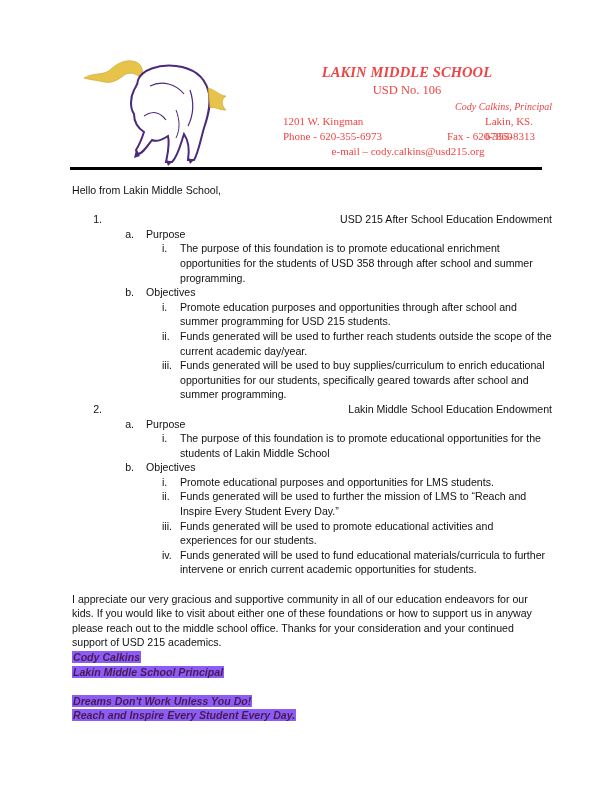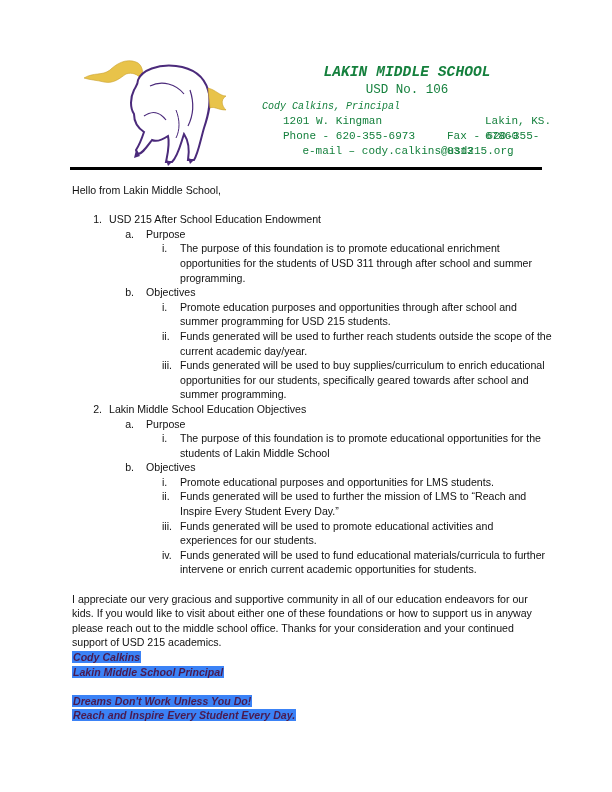--- a/index.html
+++ b/index.html
@@ -1,47 +1,47 @@
 <!DOCTYPE html>
 <html><head>
   <meta charset="utf-8">
   <style>
     html, body { margin: 0; padding: 0; background: #ffffff; }
     body { width: 612px; height: 792px; position: relative; overflow: hidden; color: #111; }
     .page { position: absolute; left: 0; top: 0; width: 612px; height: 792px; background: #fff; }
 
     
     .logo { position: absolute; left: 80px; top: 50px; width: 150px; height: 118px; }
-    .lh { position: absolute; left: 262px; top: 62px; width: 290px; font-family: Liberation Mono, monospace; color: #15803d; }
+    .lh { position: absolute; left: 262px; top: 62px; width: 290px; font-family: Liberation Serif, serif; color: #ef4444; }
     .lh-title { text-align: center; font-size: 14.5px; font-style: italic; font-weight: bold; letter-spacing: 0.1px; height: 20px; line-height: 20px; }
     .lh-usd { text-align: center; font-size: 12.5px; height: 17px; line-height: 17px; }
-    .lh-principal { text-align: left; font-size: 10px; font-style: italic; height: 15px; line-height: 15px; }
+    .lh-principal { text-align: right; font-size: 10px; font-style: italic; height: 15px; line-height: 15px; }
     .lh-row { font-size: 11px; height: 15px; line-height: 15px; position: relative; }
     .lh-row .l { position: absolute; left: 21px; }
     .lh-row .r { position: absolute; left: 179px; padding-left: 44px; }
     .lh-row .r2 { position: absolute; left: 145px; margin-left: 40px; }
     .lh-email { text-align: center; font-size: 11px; height: 15px; line-height: 15px; padding-left: 2px; }
 
     .rule { position: absolute; left: 70px; top: 167px; width: 472px; height: 3px; background: #000; }
 
     
     .body { position: absolute; left: 72px; top: 183px; width: 480px; font-family: "Liberation Sans", sans-serif; font-size: 10.6px; line-height: 14.6px; color: #111; }
     .p { margin: 0; }
     .gap { height: 14.6px; }
     .row { position: relative; }
     .num { position: absolute; text-align: right; }
     .lvl1 .num { left: 14px; width: 16px; }
-    .lvl1 .txt { margin-left: 37px; }
+    .lvl1 .txt { margin-left: 37px; text-align: right; }
     .lvl2 .num { left: 48px; width: 14px; }
     .lvl2 .txt { margin-left: 66px; padding-left: 8px; }
     .lvl3 .num { left: 86px; width: 20px; text-align: left; padding-left: 4px; }
     .lvl3 .txt { margin-left: 108px; }
 
     .sig { font-weight: bold; font-style: italic; color: #4a1a4f; }
-    .hl { background: #3b82f6; padding: 0 1px; }
+    .hl { background: #8b5cf6; padding: 0 1px; }
   </style>
 </head>
 <body>
 
 <div class="page">
 
   <svg class="logo" viewBox="0 0 150 118">
 
     <path d="M4 28 C14 22 22 26 30 20 C36 14 46 8 56 12 C62 14 64 22 62 30 C58 24 52 22 46 24 C40 28 34 34 24 32 C16 30 10 30 4 28 Z" fill="#e8c34a" stroke="#c9a02c" stroke-width="0.6"></path>
 
@@ -83,42 +83,42 @@
     <div class="row lvl1">
       <span class="num">1.</span>
       <div class="txt">USD 215 After School Education Endowment</div>
     </div>
     <div class="row lvl2">
       <span class="num">a.</span>
       <div class="txt">Purpose</div>
     </div>
     <div class="row lvl3">
       <span class="num">i.</span>
-      <div class="txt">The purpose of this foundation is to promote educational enrichment opportunities for the students of USD 311 through after school and summer programming.</div>
+      <div class="txt">The purpose of this foundation is to promote educational enrichment opportunities for the students of USD 358 through after school and summer programming.</div>
     </div>
     <div class="row lvl2">
       <span class="num">b.</span>
       <div class="txt">Objectives</div>
     </div>
     <div class="row lvl3">
       <span class="num">i.</span>
       <div class="txt">Promote education purposes and opportunities through after school and summer programming for USD 215 students.</div>
     </div>
     <div class="row lvl3">
       <span class="num">ii.</span>
       <div class="txt">Funds generated will be used to further reach students outside the scope of the current academic day/year.</div>
     </div>
     <div class="row lvl3">
       <span class="num">iii.</span>
       <div class="txt">Funds generated will be used to buy supplies/curriculum to enrich educational opportunities for our students, specifically geared towards after school and summer programming.</div>
     </div>
 
     <div class="row lvl1">
       <span class="num">2.</span>
-      <div class="txt">Lakin Middle School Education Objectives</div>
+      <div class="txt">Lakin Middle School Education Endowment</div>
     </div>
     <div class="row lvl2">
       <span class="num">a.</span>
       <div class="txt">Purpose</div>
     </div>
     <div class="row lvl3">
       <span class="num">i.</span>
       <div class="txt">The purpose of this foundation is to promote educational opportunities for the students of Lakin Middle School</div>
     </div>
     <div class="row lvl2">

